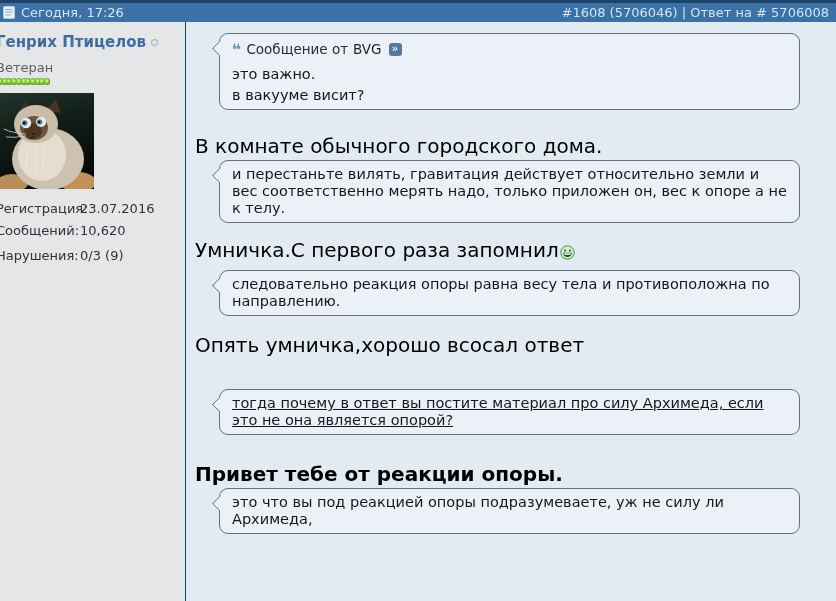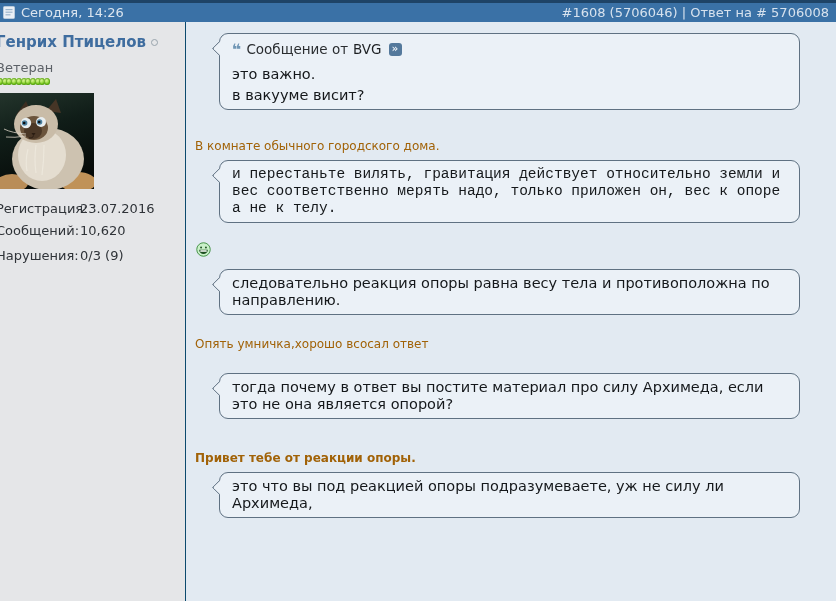--- a/index.html
+++ b/index.html
@@ -35,21 +35,21 @@
     background:radial-gradient(circle at 35% 30%, #cdf283 15%, #7ccb22 60%, #55a013 100%);
     box-shadow:inset 0 0 0 1px rgba(70,140,10,.55);
   }
   .avatar { display:block; margin:8px 0 0 -2px; width:96px; height:96px; }
   .info { margin:12px 0 0 -4px; font-size:13px; color:#2f3338; }
   .info-row { display:flex; margin-bottom:7px; }
   .info-label { width:84px; flex:none; }
   .info-row.violations { margin-top:10px; }
 
   
-  .msg { font-size:12px; line-height:17px; color:#a16207; }
+  .msg { font-size:20px; line-height:17px; color:#000000; }
   .msg.bold { font-weight:bold; }
   .smiley { vertical-align:-3px; margin-left:1px; }
 
   .quote {
     position:relative; margin-left:24px; background:#ebf1f7;
     border:1px solid #5f7182; border-radius:9px; padding:5px 12px;
     font-size:14.5px; line-height:17px; color:#15181b;
   }
   .qtail {
     position:absolute; left:-6.5px; top:9px; width:11px; height:11px;
@@ -69,21 +69,21 @@
 </head>
 <body>
 
 <div class="topbar">
   <svg class="page-icon" width="12" height="13" viewBox="0 0 12 13">
     <rect x="0.5" y="0.5" width="11" height="12" rx="1" fill="#e9eff6" stroke="#b9cadb"></rect>
     <rect x="2.5" y="3" width="7" height="1.2" fill="#9db6cd"></rect>
     <rect x="2.5" y="5.6" width="7" height="1.2" fill="#9db6cd"></rect>
     <rect x="2.5" y="8.2" width="5" height="1.2" fill="#9db6cd"></rect>
   </svg>
-  <span class="date">Сегодня, 14:26</span>
+  <span class="date">Сегодня, 17:26</span>
   <a class="postref" href="#">#1608 (5706046) | Ответ на # 5706008</a>
 </div>
 
 <div class="layout">
 
   <div class="sidebar">
     <div class="username-row">
       <a class="username" href="#">Генрих Птицелов</a>
       <span class="online-dot"></span>
     </div>
@@ -166,43 +166,43 @@
         <span class="qprefix">Сообщение от</span>
         <span class="qauthor">BVG</span>
         <a class="viewpost" href="#">»</a>
       </div>
       <div style="margin-bottom:4px;">это важно.</div>
       <div>в вакууме висит?</div>
     </div>
 
     <div class="msg" style="margin-top:28px;">В комнате обычного городского дома.</div>
 
-    <div class="quote" style="margin-top:5px;font-family:Liberation Mono, monospace;">
+    <div class="quote" style="margin-top:5px;">
       <span class="qtail"></span>
       <div>и перестаньте вилять, гравитация действует относительно земли и вес соответственно мерять надо, только приложен он, вес к опоре а не к телу.</div>
     </div>
 
     <div class="msg" style="margin-top:19px;">
-      <svg class="smiley" width="15" height="15" viewBox="0 0 16 16">
+      <span>Умничка.С первого раза запомнил</span><svg class="smiley" width="15" height="15" viewBox="0 0 16 16">
         <circle cx="8" cy="8" r="7.2" fill="#c9f0c9" stroke="#3f8f41" stroke-width="1"></circle>
         <circle cx="5.4" cy="5.8" r="1" fill="#1d4d1f"></circle>
         <circle cx="10.6" cy="5.8" r="1" fill="#1d4d1f"></circle>
         <path d="M3.4 8.3 a4.6 4.6 0 0 0 9.2 0 z" fill="#1d4d1f"></path>
         <rect x="4.5" y="8.7" width="7" height="1.7" rx="0.6" fill="#ffffff"></rect>
       </svg>
     </div>
 
     <div class="quote" style="margin-top:10px;">
       <span class="qtail"></span>
       <div>следовательно реакция опоры равна весу тела и противоположна по направлению.</div>
     </div>
 
     <div class="msg" style="margin-top:21px;">Опять умничка,хорошо всосал ответ</div>
 
-    <div class="quote" style="margin-top:20px;">
+    <div class="quote" style="margin-top:35px;text-decoration:underline;">
       <span class="qtail"></span>
       <div>тогда почему в ответ вы постите материал про силу Архимеда, если это не она является опорой?</div>
     </div>
 
 
     <div class="msg bold" style="margin-top:31px;">Привет тебе от реакции опоры.</div>
 
     <div class="quote" style="margin-top:5px;">
       <span class="qtail"></span>
       <div>это что вы под реакцией опоры подразумеваете, уж не силу ли Архимеда,</div>

